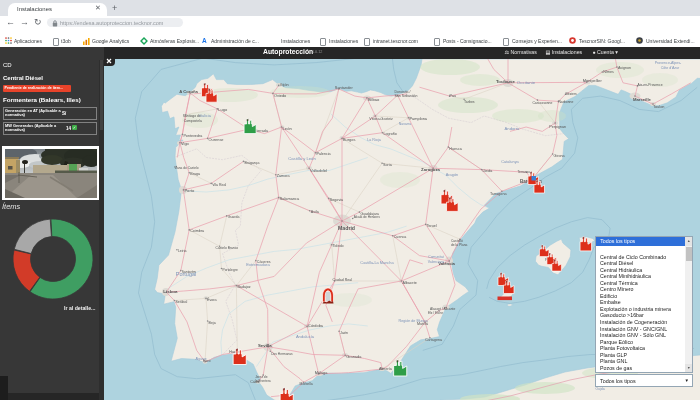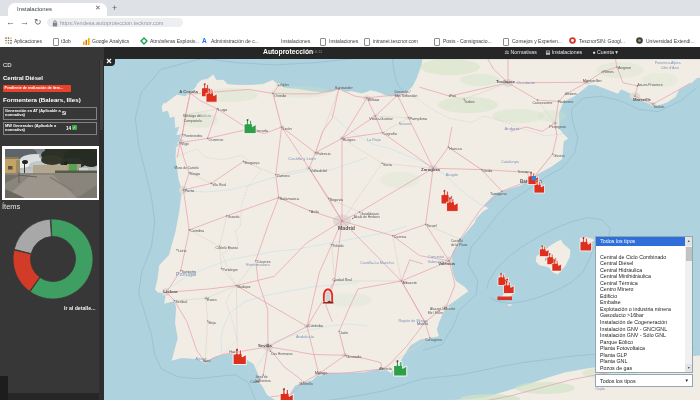--- a/index.html
+++ b/index.html
@@ -550,21 +550,21 @@
   <rect x="50" y="26" width="42" height="3" fill="#a09a8c"></rect>
   <rect x="0" y="24" width="92" height="25" fill="#8a857c"></rect>
   <path d="M0 49 L26 26 L48 26 L72 49 Z" fill="#9b958b"></path>
   <path d="M0 34 L16 26 L0 26 Z" fill="#75716a"></path>
   <path d="M0 40 L20 49 L0 49 Z" fill="#6b675f"></path>
   <path d="M72 49 L92 36 L92 49 Z" fill="#7c776e"></path>
   <path d="M13 26 L32 28" stroke="#5c584e" stroke-width="0.8"></path>
   <path d="M14 23 L14 34" stroke="#5c584e" stroke-width="0.8"></path>
   <path d="M45 28 L68 42" stroke="#827d73" stroke-width="1.5"></path>
 </svg>
-<div class="abs" style="left:2px;top:202px;font-size:7.5px;color:#e6e6e6;">Ítems</div>
+<div class="abs" style="left:2px;top:202px;font-size:7.5px;color:#e6e6e6;font-style:italic;">Ítems</div>
 
 <svg class="abs" style="left:12px;top:218px;" width="82" height="82" viewBox="0 0 82 82">
   <g transform="translate(41,41)">
     <path d="M-2.09 -39.95A40 40 0 1 1 -22.94 32.77L-12.91 18.43A22.5 22.5 0 1 0 -1.18 -22.47Z" fill="#3f9e62" stroke="#373737" stroke-width="0.8"></path>
     <path d="M-23.51 32.36A40 40 0 0 1 -38.97 -9.00L-21.92 -5.06A22.5 22.5 0 0 0 -13.23 18.20Z" fill="#d23b28" stroke="#373737" stroke-width="0.8"></path>
     <path d="M-38.81 -9.68A40 40 0 0 1 -2.79 -39.90L-1.57 -22.45A22.5 22.5 0 0 0 -21.83 -5.44Z" fill="#a8a8a8" stroke="#373737" stroke-width="0.8"></path>
   </g>
 </svg>
 <div class="abs" style="left:64px;top:304.5px;font-size:5.2px;color:#f0f0f0;font-weight:bold;">Ir al detalle...</div>
 <div class="abs" style="left:0;top:393px;width:104px;height:7px;background:#262626;"></div>

